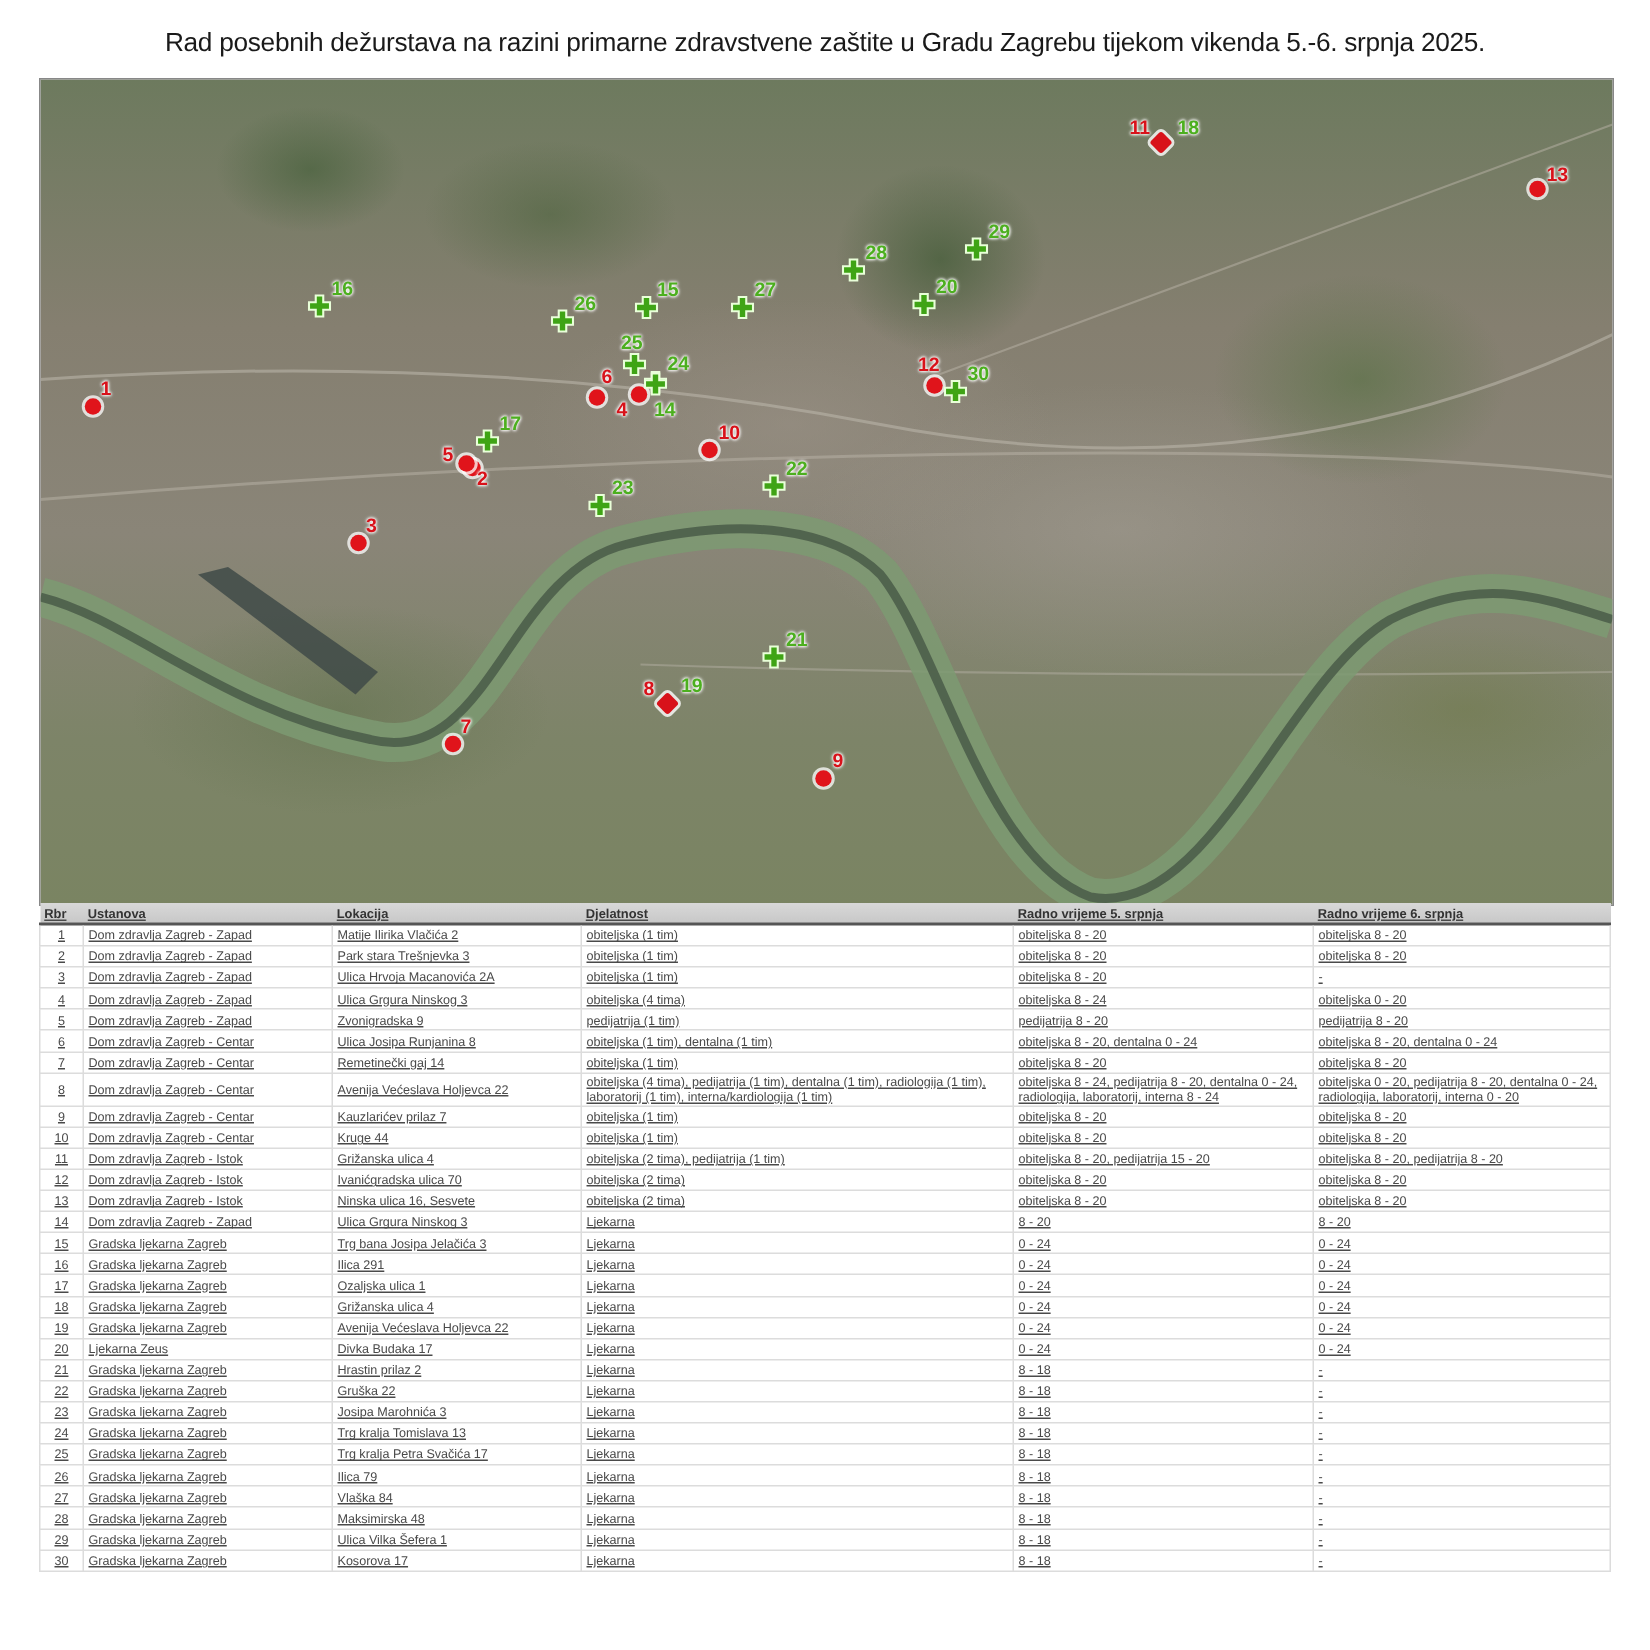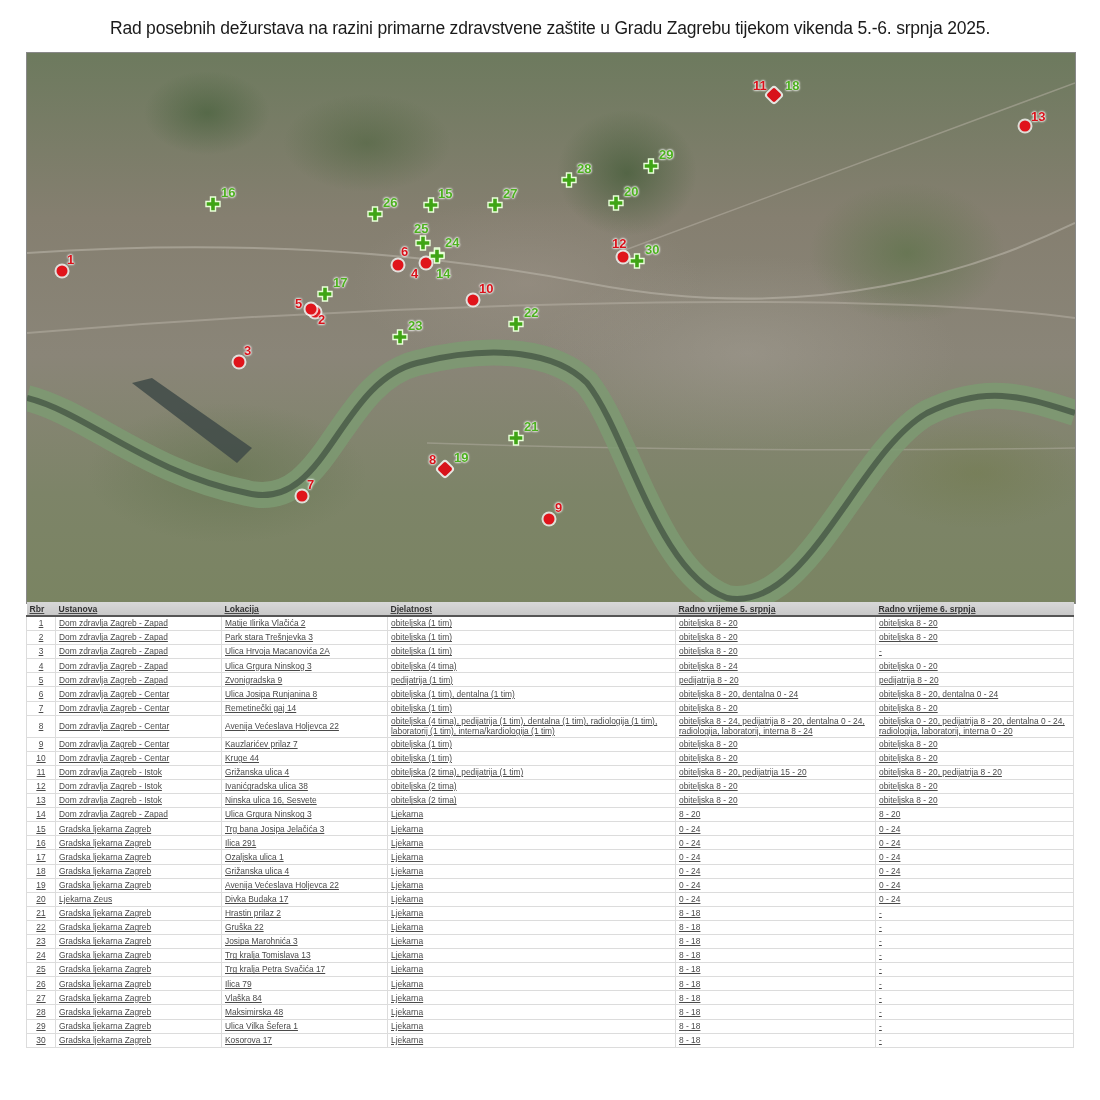--- a/index.html
+++ b/index.html
@@ -238,21 +238,21 @@
         <td class="num">11</td>
         <td>Dom zdravlja Zagreb - Istok</td>
         <td>Grižanska ulica 4</td>
         <td>obiteljska (2 tima), pedijatrija (1 tim)</td>
         <td>obiteljska 8 - 20, pedijatrija 15 - 20</td>
         <td>obiteljska 8 - 20, pedijatrija 8 - 20</td>
       </tr>
       <tr>
         <td class="num">12</td>
         <td>Dom zdravlja Zagreb - Istok</td>
-        <td>Ivanićgradska ulica 38</td>
+        <td>Ivanićgradska ulica 70</td>
         <td>obiteljska (2 tima)</td>
         <td>obiteljska 8 - 20</td>
         <td>obiteljska 8 - 20</td>
       </tr>
       <tr>
         <td class="num">13</td>
         <td>Dom zdravlja Zagreb - Istok</td>
         <td>Ninska ulica 16, Sesvete</td>
         <td>obiteljska (2 tima)</td>
         <td>obiteljska 8 - 20</td>

